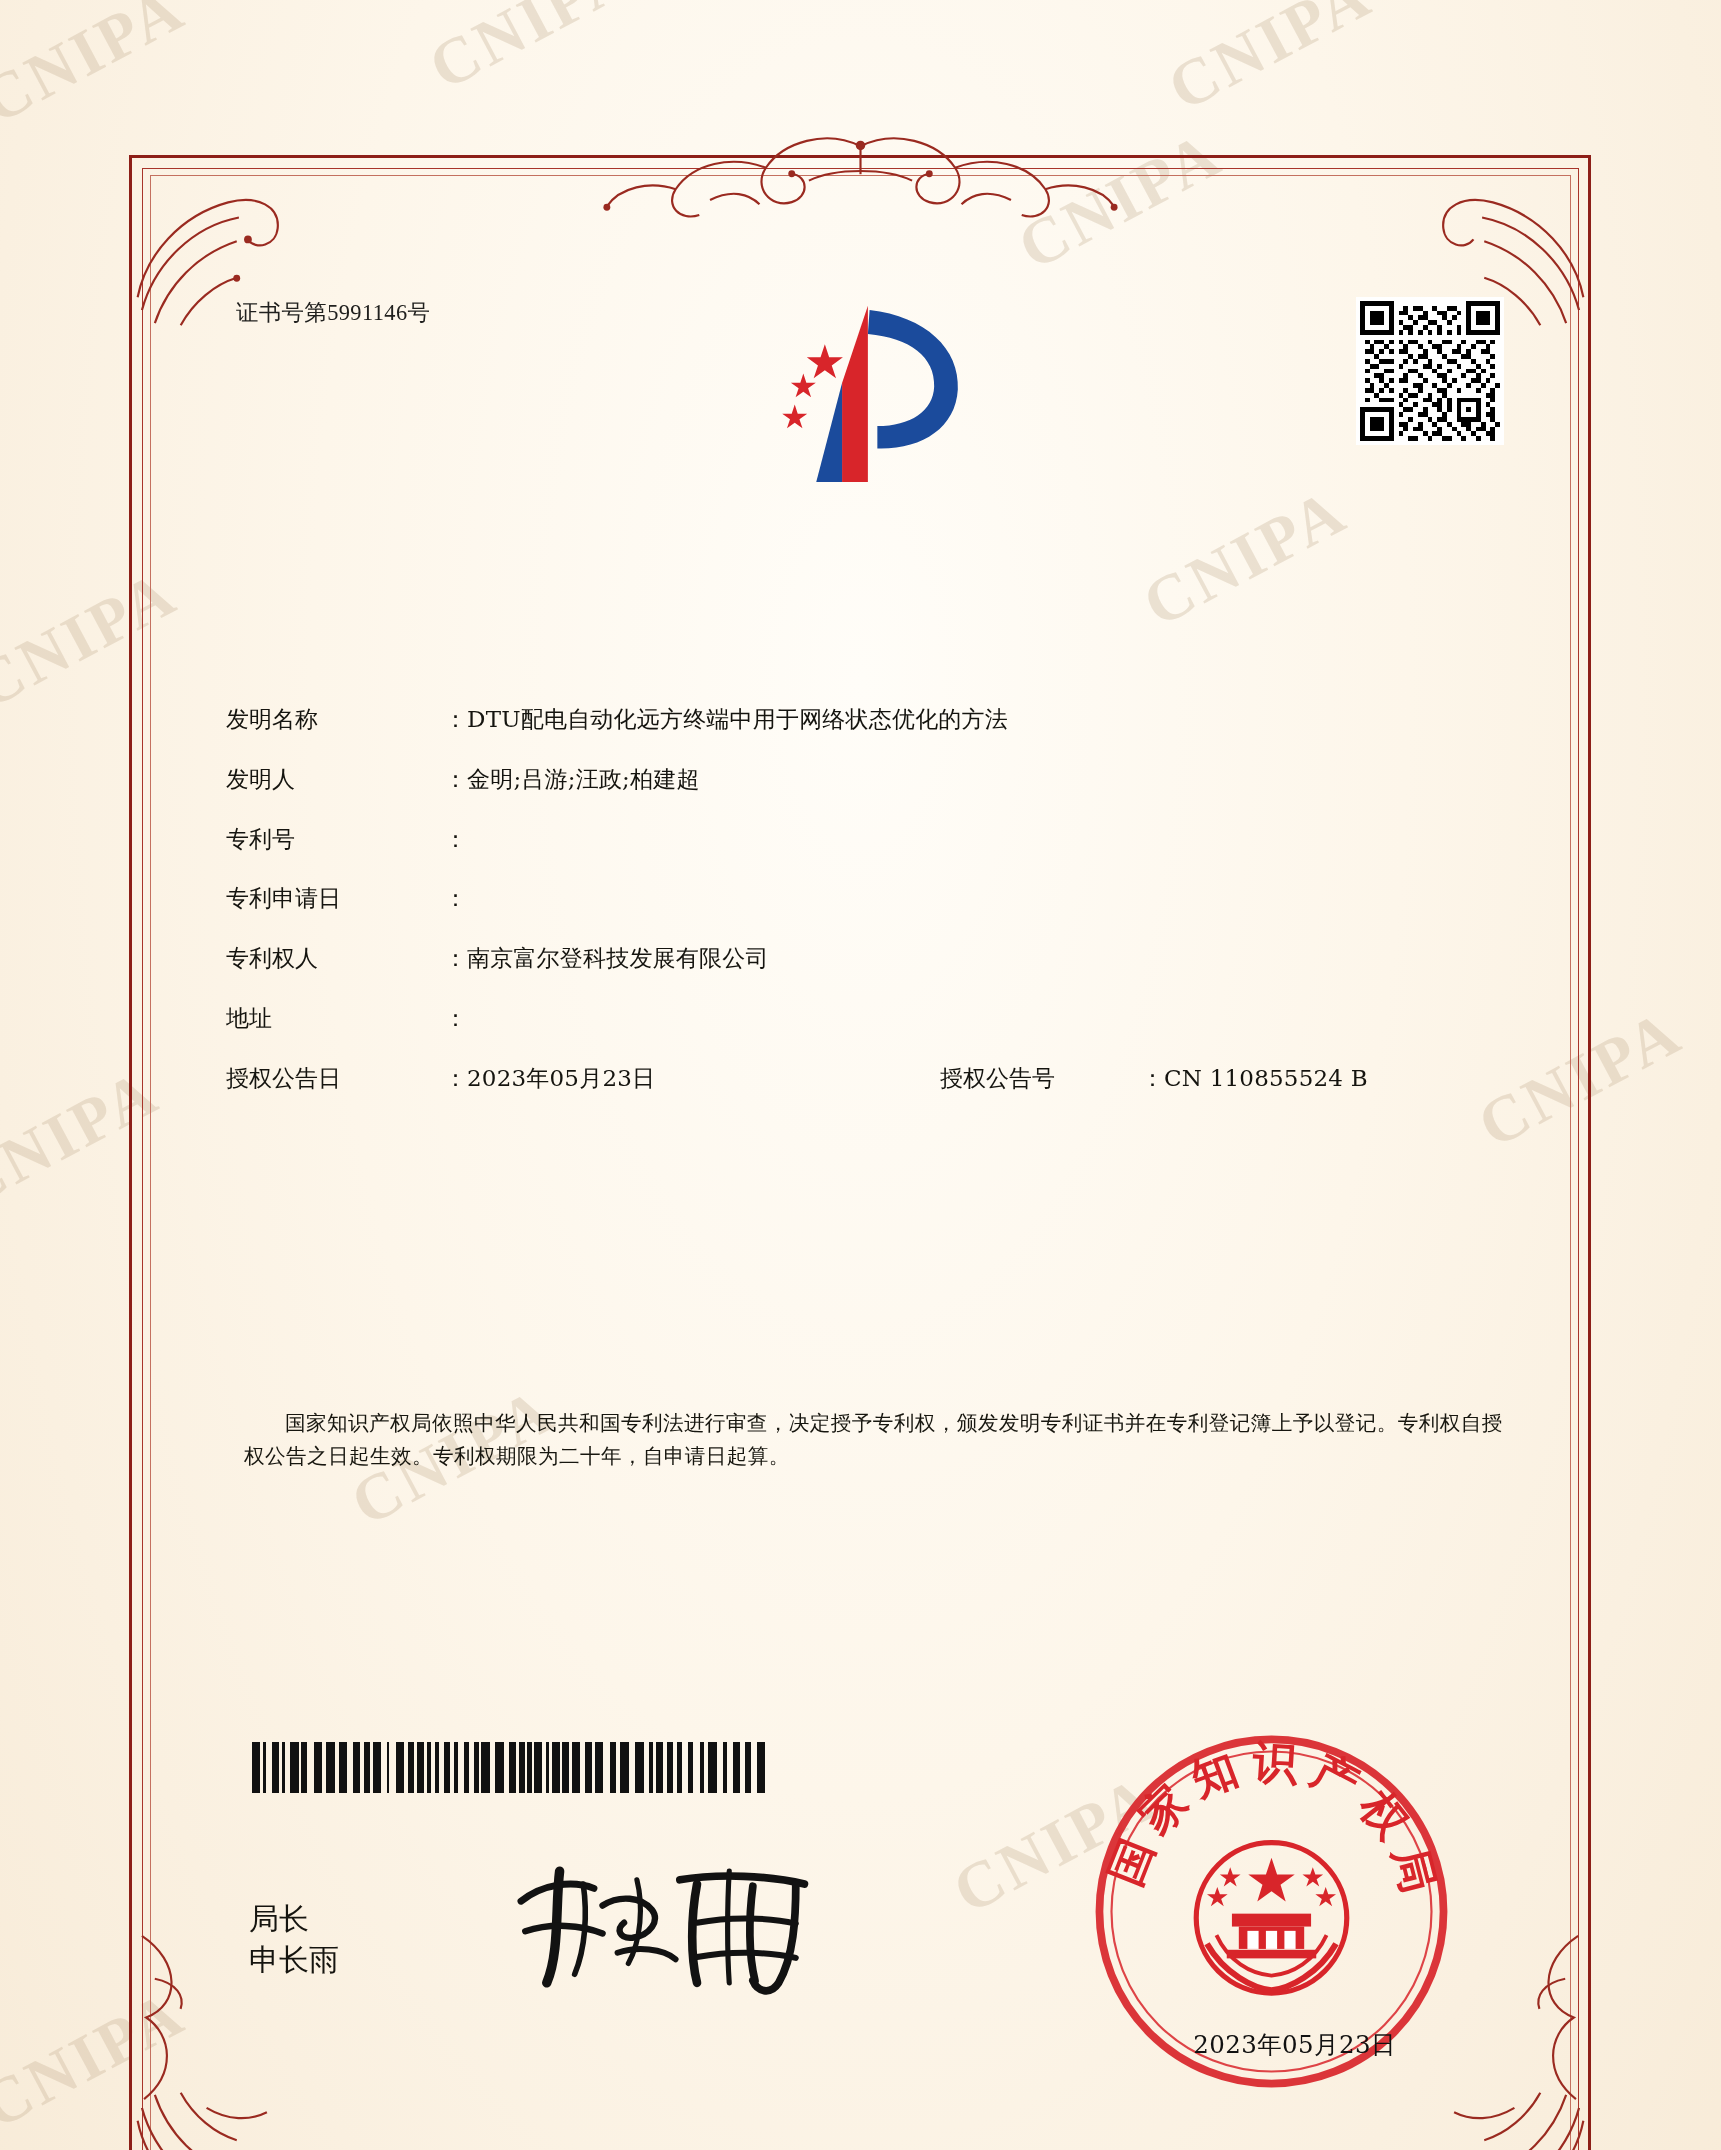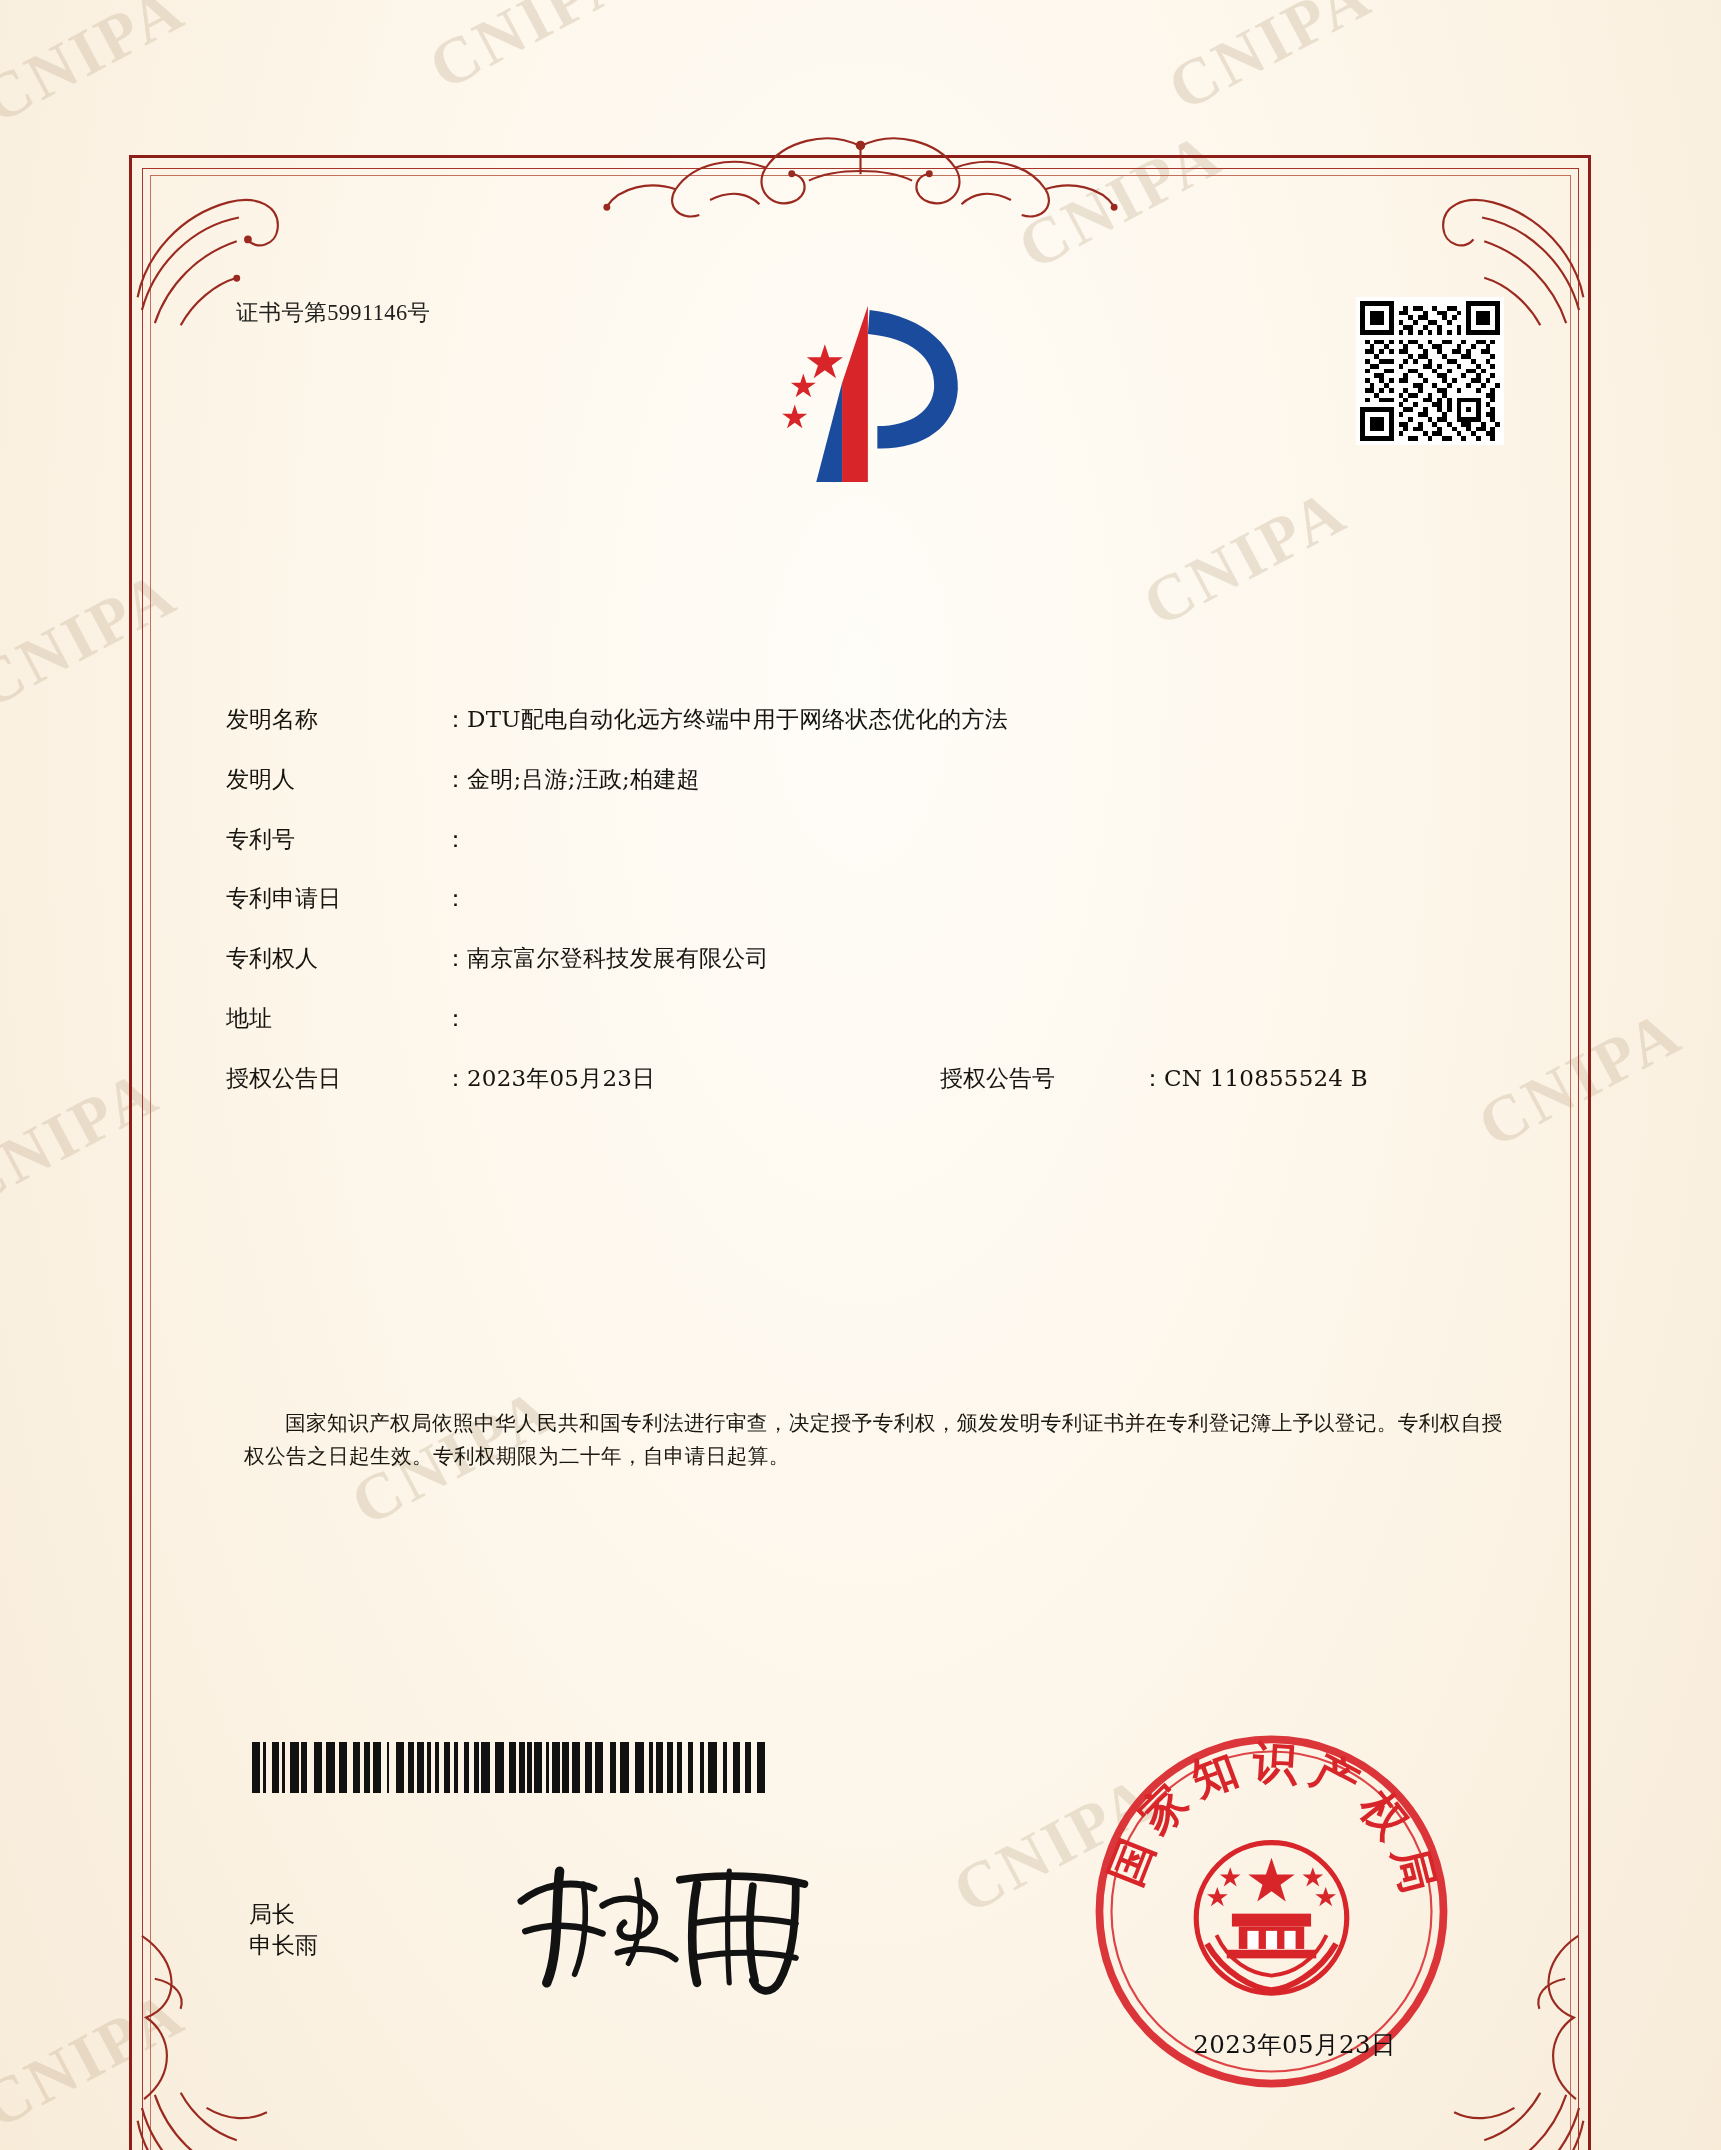--- a/index.html
+++ b/index.html
@@ -191,21 +191,21 @@
     display: block;
     background: #111;
     height: 100%;
   }
 
   
   .sig-label {
     position: absolute;
     left: 249px;
     top: 1899px;
-    font-size: 23px;
+    font-size: 30px;
     line-height: 1.35;
     color: #15140f;
     font-family: "DejaVu Serif", "Liberation Serif", serif;
   }
   .sig-script {
     position: absolute;
     left: 495px;
     top: 1854px;
     width: 374px;
     height: 146px;

